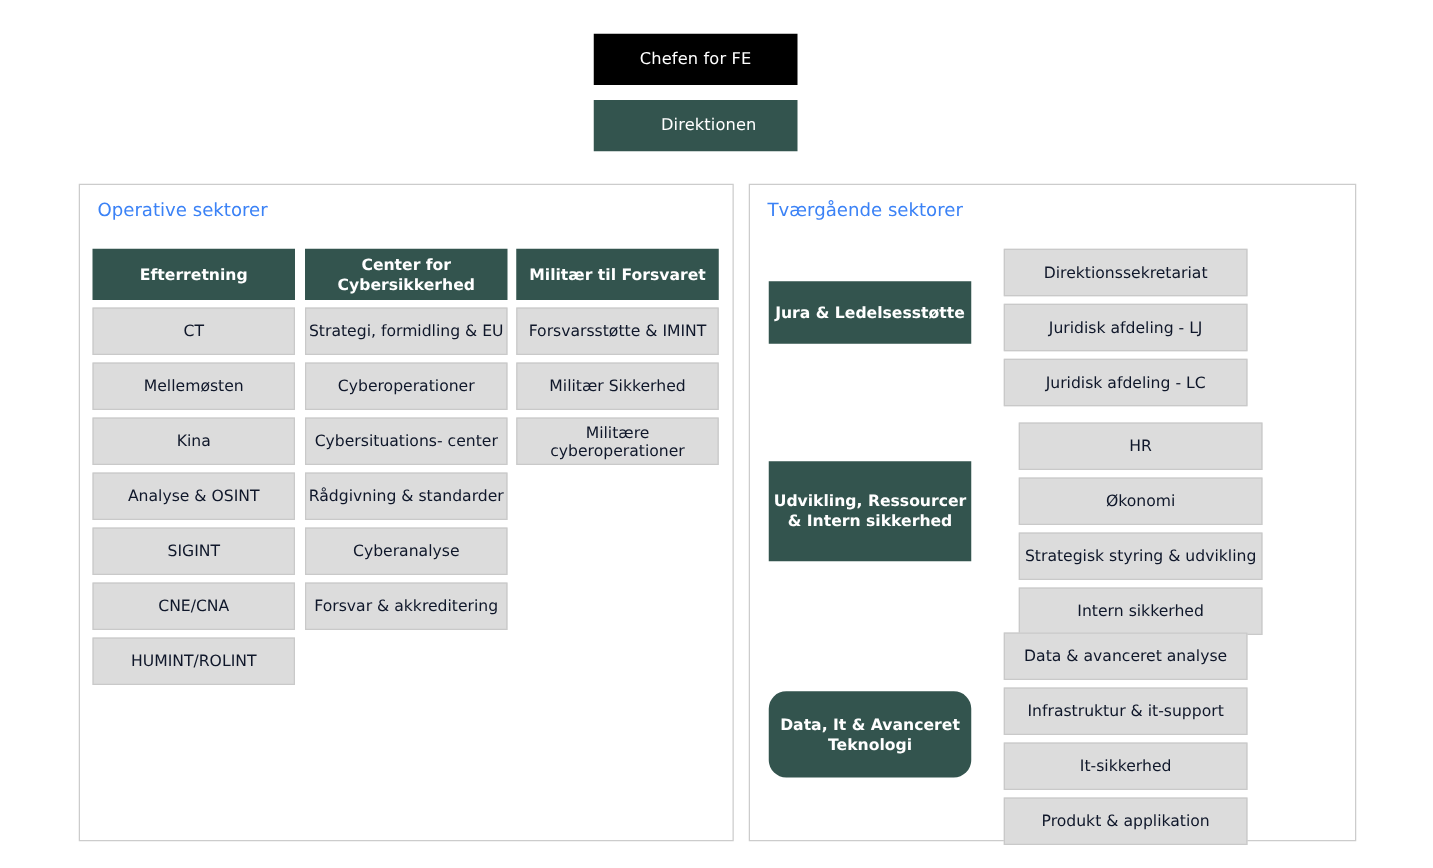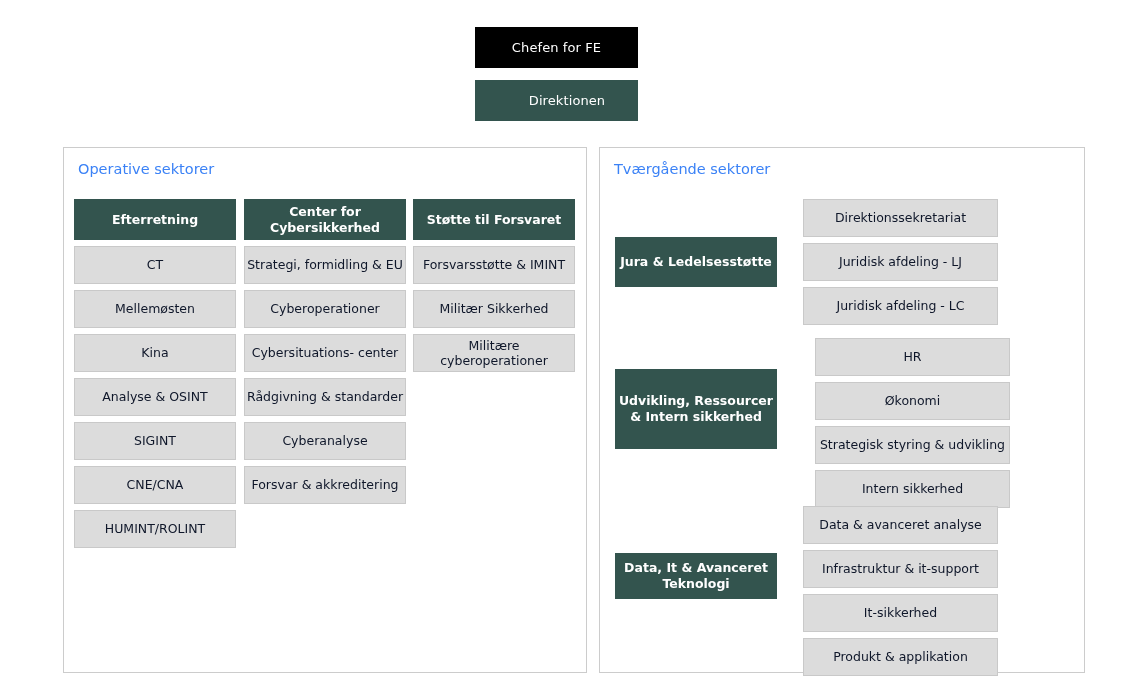--- a/index.html
+++ b/index.html
@@ -150,51 +150,51 @@
     <div class="box head">Center for Cybersikkerhed</div>
     <div class="box leaf">Strategi, formidling &amp; EU</div>
     <div class="box leaf">Cyberoperationer</div>
     <div class="box leaf">Cybersituations- center</div>
     <div class="box leaf">Rådgivning &amp; standarder</div>
     <div class="box leaf">Cyberanalyse</div>
     <div class="box leaf">Forsvar &amp; akkreditering</div>
   </div>
 
   <div class="col col-3">
-    <div class="box head">Støtte til Forsvaret</div>
+    <div class="box head">Militær til Forsvaret</div>
     <div class="box leaf">Forsvarsstøtte &amp; IMINT</div>
     <div class="box leaf">Militær Sikkerhed</div>
     <div class="box leaf">Militære cyberoperationer</div>
   </div>
 </div>
 
 <div class="panel panel-right">
   <div class="panel-title">Tværgående sektorer</div>
 
   <div class="rgroup" style="top:51px;height:130px;">
-    <div class="sector" style="top:38px;height:50px;">Jura &amp; Ledelsesstøtte</div>
+    <div class="sector" style="top:26px;height:50px;">Jura &amp; Ledelsesstøtte</div>
     <div class="leaves" style="top:0px;">
       <div class="box leaf">Direktionssekretariat</div>
       <div class="box leaf">Juridisk afdeling - LJ</div>
       <div class="box leaf">Juridisk afdeling - LC</div>
     </div>
   </div>
 
   <div class="rgroup" style="top:190px;height:180px;">
     <div class="sector" style="top:31px;height:80px;">Udvikling, Ressourcer &amp; Intern sikkerhed</div>
     <div class="leaves" style="top:0px;padding-left:12px;">
       <div class="box leaf">HR</div>
       <div class="box leaf">Økonomi</div>
       <div class="box leaf">Strategisk styring &amp; udvikling</div>
       <div class="box leaf">Intern sikkerhed</div>
     </div>
   </div>
 
   <div class="rgroup" style="top:358px;height:180px;">
-    <div class="sector" style="top:47px;height:46px;">Data, It &amp; Avanceret Teknologi</div>
+    <div class="sector" style="top:47px;height:69px;border-radius:14px;">Data, It &amp; Avanceret Teknologi</div>
     <div class="leaves" style="top:0px;">
       <div class="box leaf">Data &amp; avanceret analyse</div>
       <div class="box leaf">Infrastruktur &amp; it-support</div>
       <div class="box leaf">It-sikkerhed</div>
       <div class="box leaf">Produkt &amp; applikation</div>
     </div>
   </div>
 </div>
 
 </body></html>

